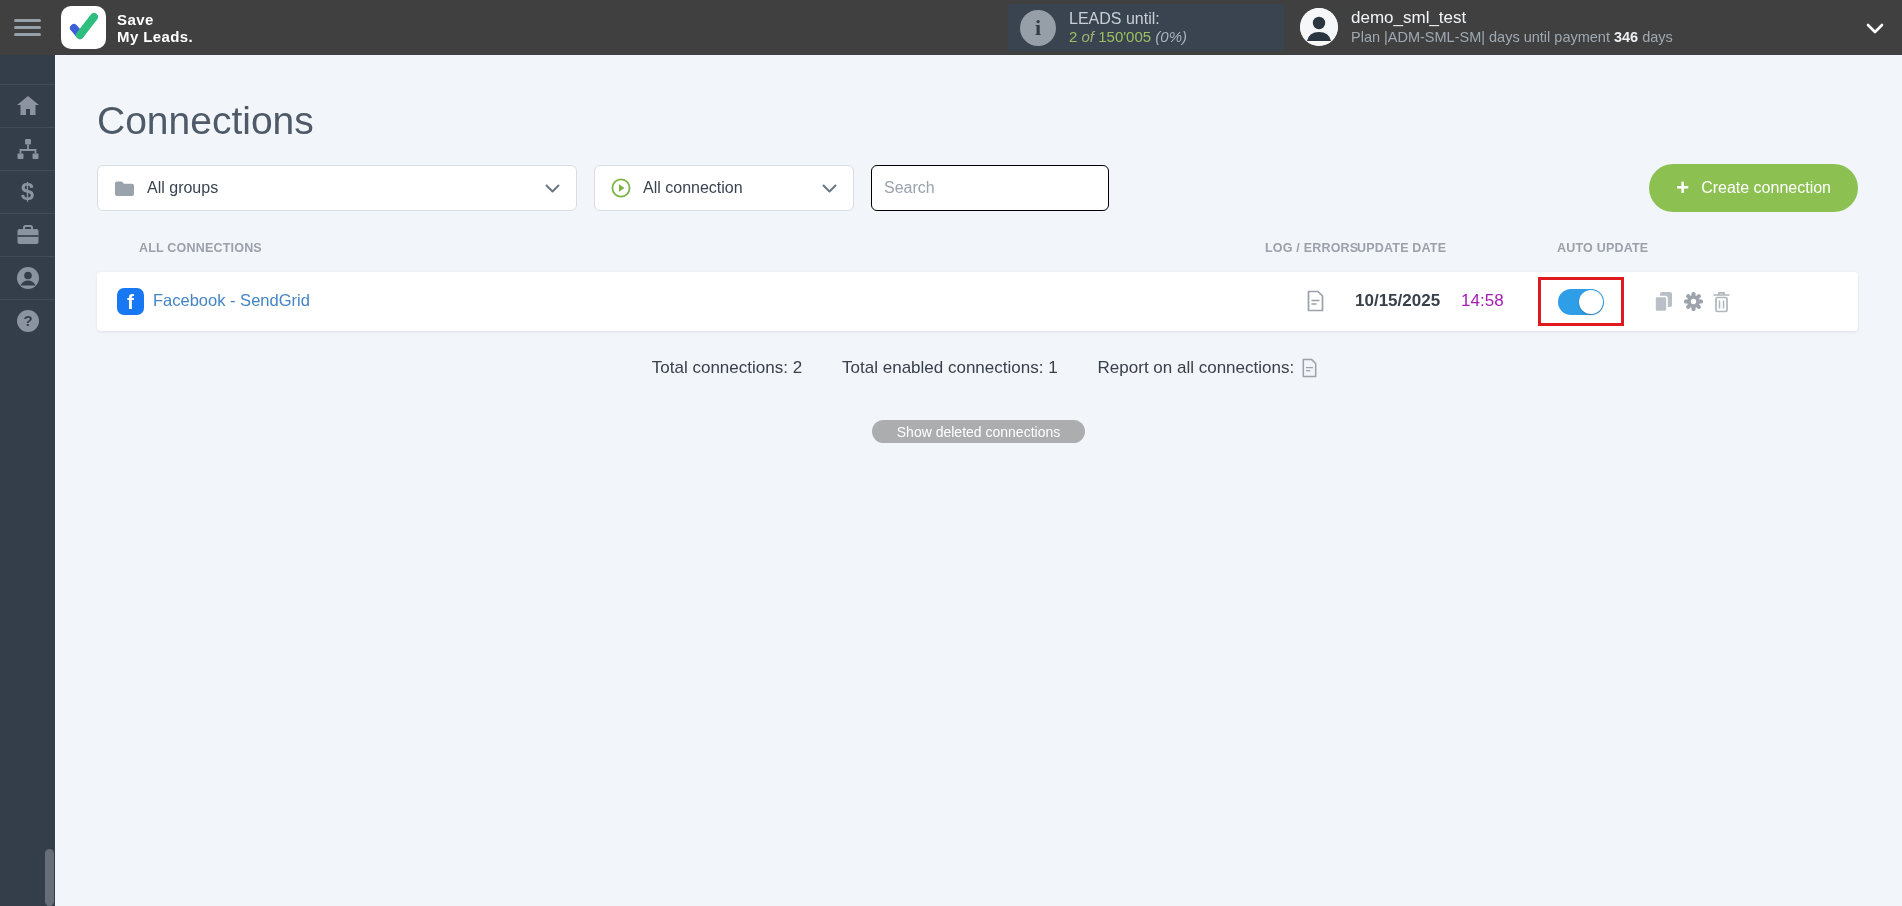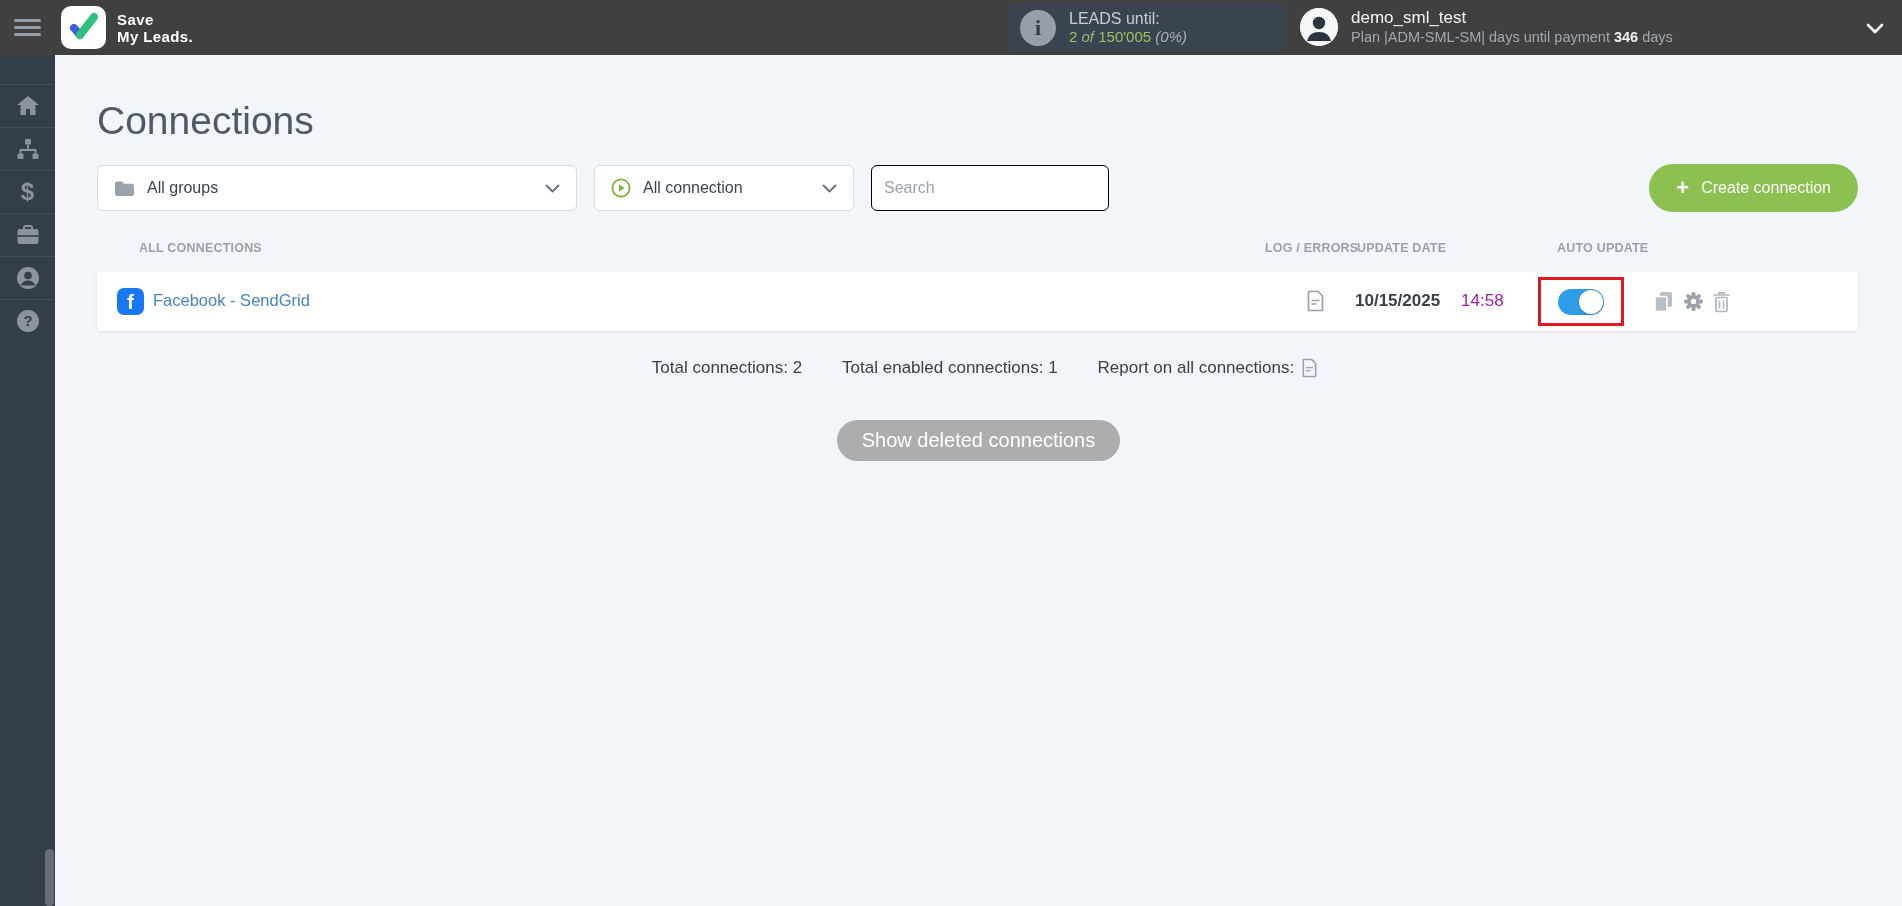--- a/index.html
+++ b/index.html
@@ -71,21 +71,21 @@
   .toggle .knob { position:absolute; top:1px; left:1px; width:24px; height:24px; border-radius:50%; background:#fff; box-shadow:0 1px 2px rgba(0,0,0,0.25); }
   .toggle.on .knob { left:21px; }
   .act-icon { position:absolute; top:19px; cursor:pointer; }
   .act-copy { left:1556px; } .act-gear { left:1586px; } .act-trash { left:1615px; }
 
   .summary { display:flex; align-items:center; justify-content:center; margin-top:27px; font-size:17px; color:#39414B;padding-left:12px; }
   .summary .sum-item { margin:0 20px; display:flex; align-items:center; }
   .summary .rep-icon { margin-left:8px; display:flex; cursor:pointer; }
 
   .deleted-wrap { display:flex; justify-content:center; margin-top:42px; }
-  .btn-deleted { height:41px; border:none; border-radius:21px; background:#ACADAE; color:#fff; font-size:20px; padding:4px 25px; cursor:pointer; font-family:"Liberation Sans", sans-serif; }
+  .btn-deleted { height:23px; border:none; border-radius:21px; background:#ACADAE; color:#fff; font-size:14px; padding:4px 25px; cursor:pointer; font-family:"Liberation Sans", sans-serif; }
 </style>
 </head>
 <body>
 
 <header class="topbar">
   <div class="hamburger">
       <span></span>
       <span></span>
       <span></span>
     </div>

